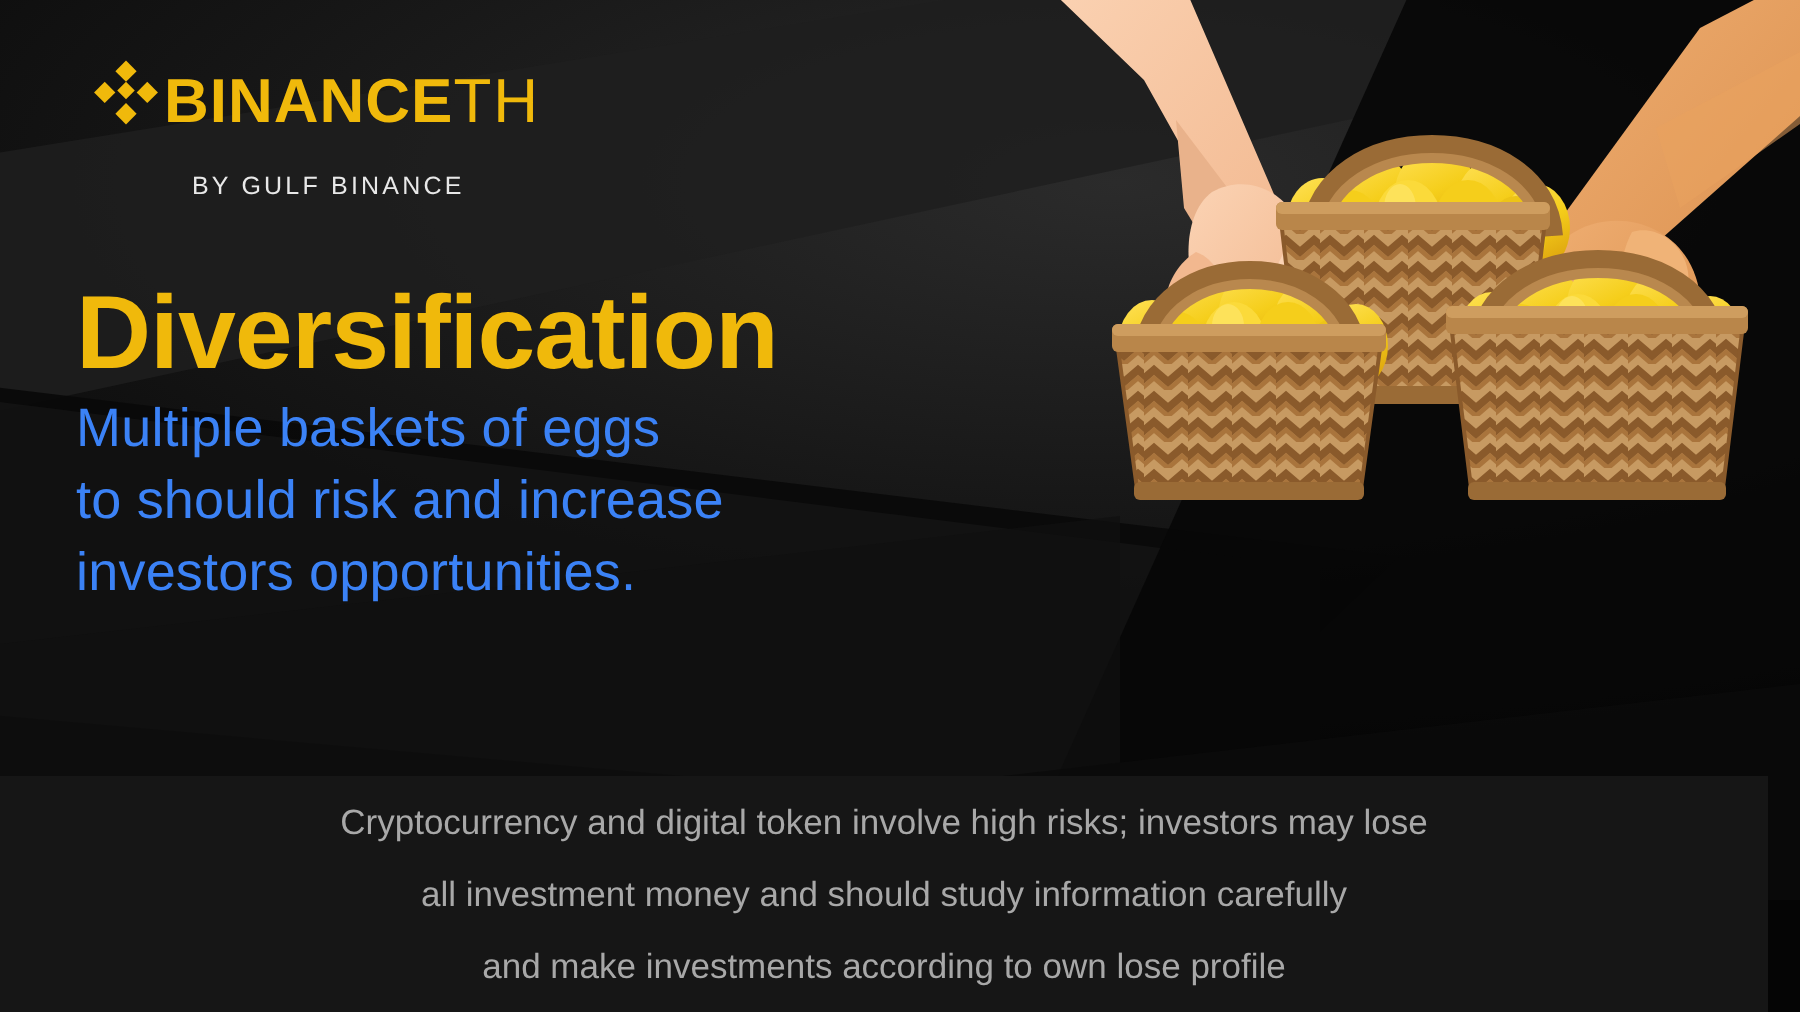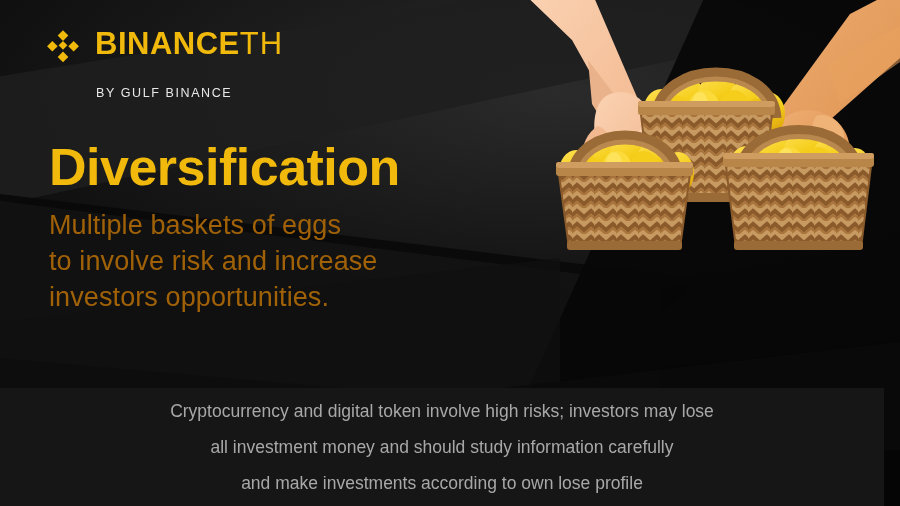--- a/index.html
+++ b/index.html
@@ -38,42 +38,42 @@
        clip-path:polygon(46% 0%, 100% 0%, 100% 100%, 0% 100%); opacity:.9;}
   .f5{ top:258px; left:0; width:560px; height:160px;
        background:#101010;
        clip-path:polygon(0% 40%, 100% 0%, 100% 100%, 0% 100%); opacity:.7;}
   .f6{ top:330px; right:0; width:520px; height:120px;
        background:#0b0b0b;
        clip-path:polygon(0% 60%, 100% 10%, 100% 100%, 0% 100%); opacity:.85;}
 
   
   .logo-block{ position:absolute; left:44px; top:28px; }
-  .logo-row{ display:flex; align-items:flex-start; gap:13px; }
+  .logo-row{ display:flex; align-items:flex-end; }
   .logo-mark{ width:38px; height:38px; display:block; }
   .logo-word{
     font-size:31px; font-weight:bold; letter-spacing:.5px;
     color:#F0B90B; line-height:1; white-space:nowrap;
   }
   .logo-word .th{ font-weight:normal; letter-spacing:1px; }
   .logo-sub{
     margin-top:20px; margin-left:52px;
     font-size:12.5px; letter-spacing:1.6px;
     color:#e8e8e8; font-weight:normal; white-space:nowrap;
   }
 
   
-  .copy{ position:absolute; left:49px; top:140px; width:470px; }
+  .copy{ position:absolute; left:38px; top:140px; width:470px; }
   .headline{
     font-size:52px; font-weight:bold; color:#F0B90B;
     letter-spacing:-.5px; line-height:1.05;
   }
   .subcopy{
-    margin-top:12px;
-    font-size:27px; color:#a16207; font-weight:normal;
+    margin-top:1px;
+    font-size:27px; color:#3b82f6; font-weight:normal;
     line-height:1.34; letter-spacing:.1px;
   }
   .subcopy div{ white-space:nowrap; }
 
   
   .art{ position:absolute; left:528px; top:0; width:372px; height:392px; }
   .art svg{ display:block; width:100%; height:100%; }
 
   
   .disclaimer{
@@ -116,21 +116,21 @@
       </span>
       <span class="logo-word"><span>BINANCE</span><span class="th">TH</span></span>
     </div>
     <div class="logo-sub">BY GULF BINANCE</div>
   </div>
 
   <div class="copy">
     <div class="headline">Diversification</div>
     <div class="subcopy">
       <div>Multiple baskets of eggs</div>
-      <div>to involve risk and increase</div>
+      <div>to should risk and increase</div>
       <div>investors opportunities.</div>
     </div>
   </div>
 
   <div class="art">
     <svg viewBox="0 0 372 392" aria-hidden="true">
       <defs>
         <linearGradient id="eggG" x1="0" y1="0" x2="0.4" y2="1">
           <stop offset="0%" stop-color="#FFE25A"></stop>
           <stop offset="55%" stop-color="#F5CE1B"></stop>

